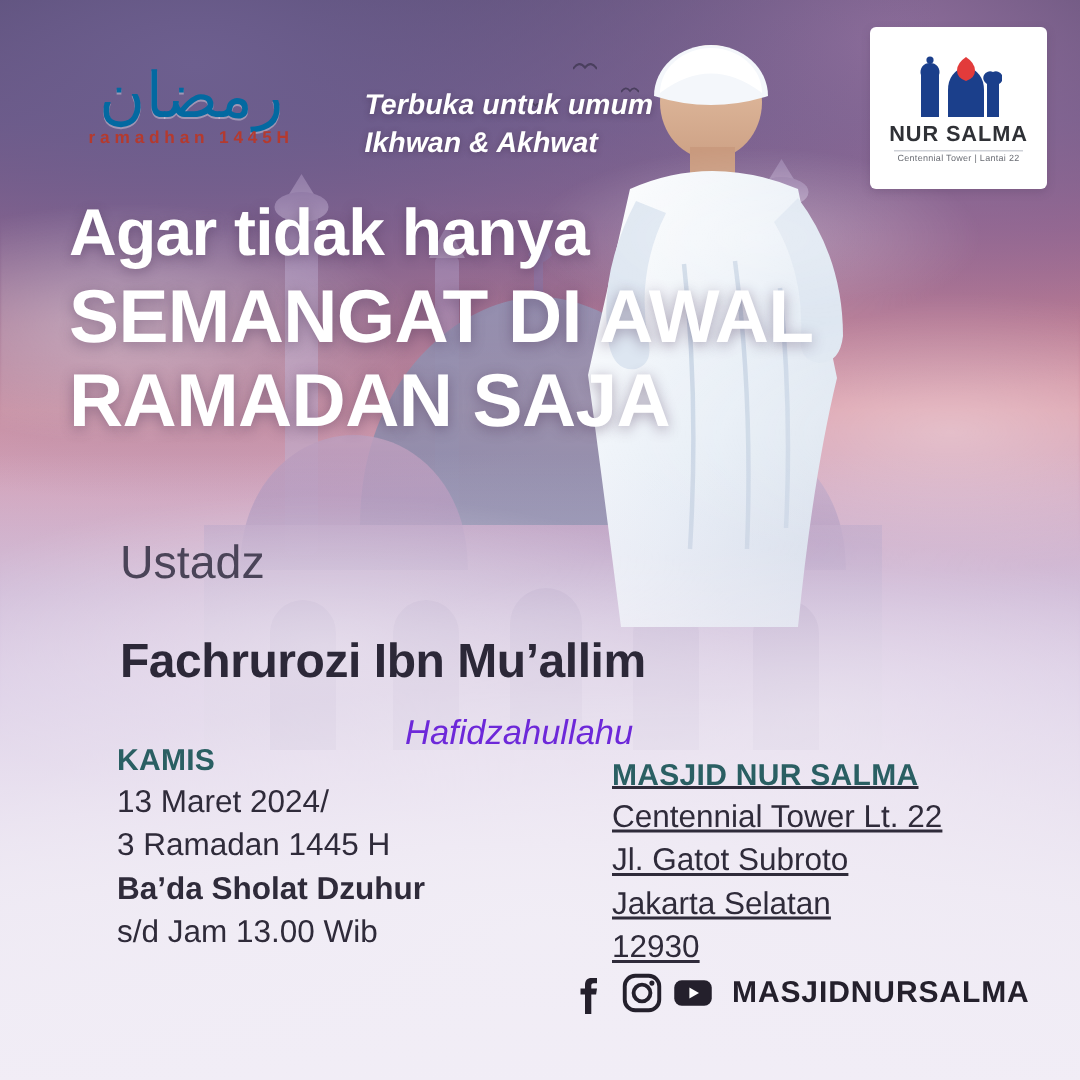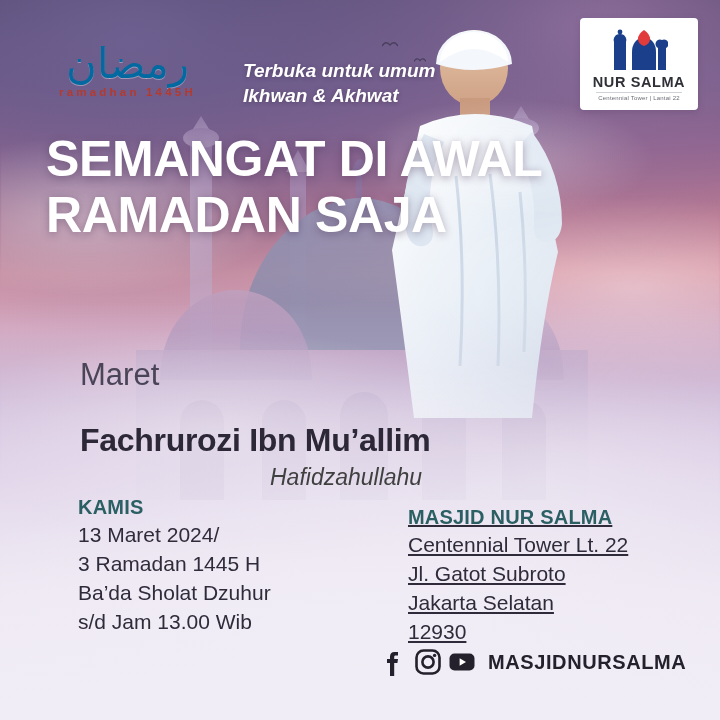--- a/index.html
+++ b/index.html
@@ -126,21 +126,21 @@
     line-height: 25px;
     text-shadow: 0 1px 4px rgba(60,40,70,.45);
   }
 
   
   .logo-card {
     position: absolute;
     right: 22px;
     top: 18px;
     width: 118px;
-    height: 92px;
+    height: 108px;
     background: #ffffff;
     border-radius: 4px;
     box-shadow: 0 2px 6px rgba(80,60,90,.25);
     display: flex;
     flex-direction: column;
     align-items: center;
     justify-content: center;
     padding: 4px 0 3px;
     box-sizing: border-box;
   }
@@ -206,22 +206,22 @@
     font-weight: 800;
     line-height: 40px;
     color: #2c2838;
     letter-spacing: -0.3px;
     margin-top: 26px;
   }
   .sp-hon {
     font-size: 23px;
     font-style: italic;
     line-height: 30px;
-    color: #404040;
-    margin-top: 2px;
+    color: #6d28d9;
+    margin-top: 13px;
     padding-left: 190px;
   }
 
   
   .col-left {
     position: absolute;
     left: 78px;
     top: 494px;
     color: #2f2b3a;
   }
@@ -237,21 +237,21 @@
     font-weight: 800;
     letter-spacing: .2px;
     color: #2a5f63;
     line-height: 26px;
   }
   .d-line {
     font-size: 21px;
     line-height: 29px;
     color: #2f2b3a;
   }
-  .d-line.bold { font-weight: 400; text-align: right; }
+  .d-line.bold { font-weight: 700; text-align: right; }
 
   
   .social {
     position: absolute;
     left: 380px;
     top: 648px;
     display: flex;
     align-items: center;
     gap: 6px;
   }
@@ -381,26 +381,27 @@
       <path d="M22 42 v-18 q0 -12 12 -16 q12 4 12 16 v18 z" fill="#1b3f8b"></path>
       <path d="M34 2 q6 4 6 9 q0 5 -6 7 q-6 -2 -6 -7 q0 -5 6 -9z" fill="#e23b3b"></path>
       <rect x="48" y="20" width="8" height="22" fill="#1b3f8b"></rect>
       <path d="M52 12 a4 4 0 0 1 4 8 h-8 a4 4 0 0 1 4 -8z" fill="#1b3f8b"></path>
     </svg>
     <div class="logo-name">NUR SALMA</div>
     <div class="logo-sub">Centennial Tower | Lantai 22</div>
   </div>
 
   <div class="headline">
+    <div class="hl-1">Agar tidak hanya</div>
     <div class="hl-2">SEMANGAT DI AWAL</div>
     <div class="hl-3">RAMADAN SAJA</div>
   </div>
 
   <div class="speaker">
-    <div class="sp-title">Maret</div>
+    <div class="sp-title">Ustadz</div>
     <div class="sp-name">Fachrurozi Ibn Mu’allim</div>
     <div class="sp-hon">Hafidzahullahu</div>
   </div>
 
   <div class="col-left">
     <div class="d-head">KAMIS</div>
     <div class="d-line">13 Maret 2024/</div>
     <div class="d-line">3 Ramadan 1445 H</div>
     <div class="d-line bold">Ba’da Sholat Dzuhur</div>
     <div class="d-line">s/d Jam 13.00 Wib</div>

